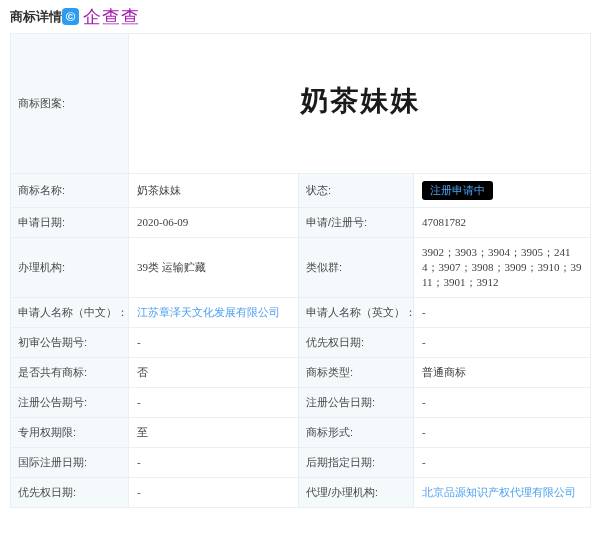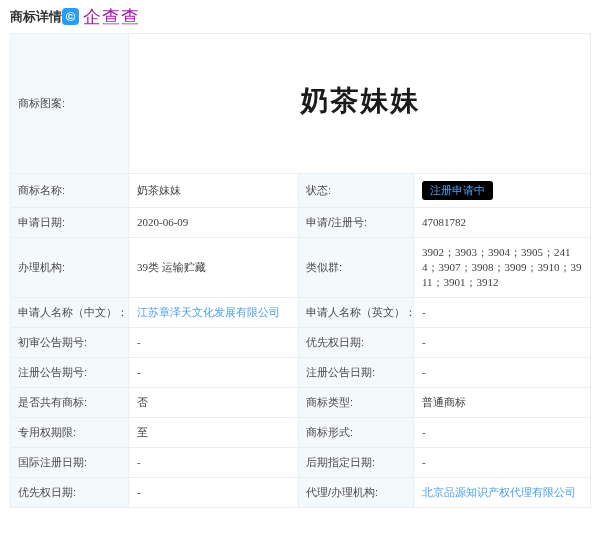--- a/index.html
+++ b/index.html
@@ -144,30 +144,30 @@
     <td class="lbl">申请人名称（英文）：</td>
     <td class="val">-</td>
   </tr>
   <tr>
     <td class="lbl">初审公告期号:</td>
     <td class="val">-</td>
     <td class="lbl">优先权日期:</td>
     <td class="val">-</td>
   </tr>
   <tr>
+    <td class="lbl">是否共有商标:</td>
+    <td class="val">否</td>
+    <td class="lbl">商标类型:</td>
+    <td class="val">普通商标</td>
+  </tr>
+  <tr>
     <td class="lbl">注册公告期号:</td>
     <td class="val">-</td>
     <td class="lbl">注册公告日期:</td>
     <td class="val">-</td>
-  </tr>
-  <tr>
-    <td class="lbl">是否共有商标:</td>
-    <td class="val">否</td>
-    <td class="lbl">商标类型:</td>
-    <td class="val">普通商标</td>
   </tr>
   <tr>
     <td class="lbl">专用权期限:</td>
     <td class="val">至</td>
     <td class="lbl">商标形式:</td>
     <td class="val">-</td>
   </tr>
   <tr>
     <td class="lbl">国际注册日期:</td>
     <td class="val">-</td>

